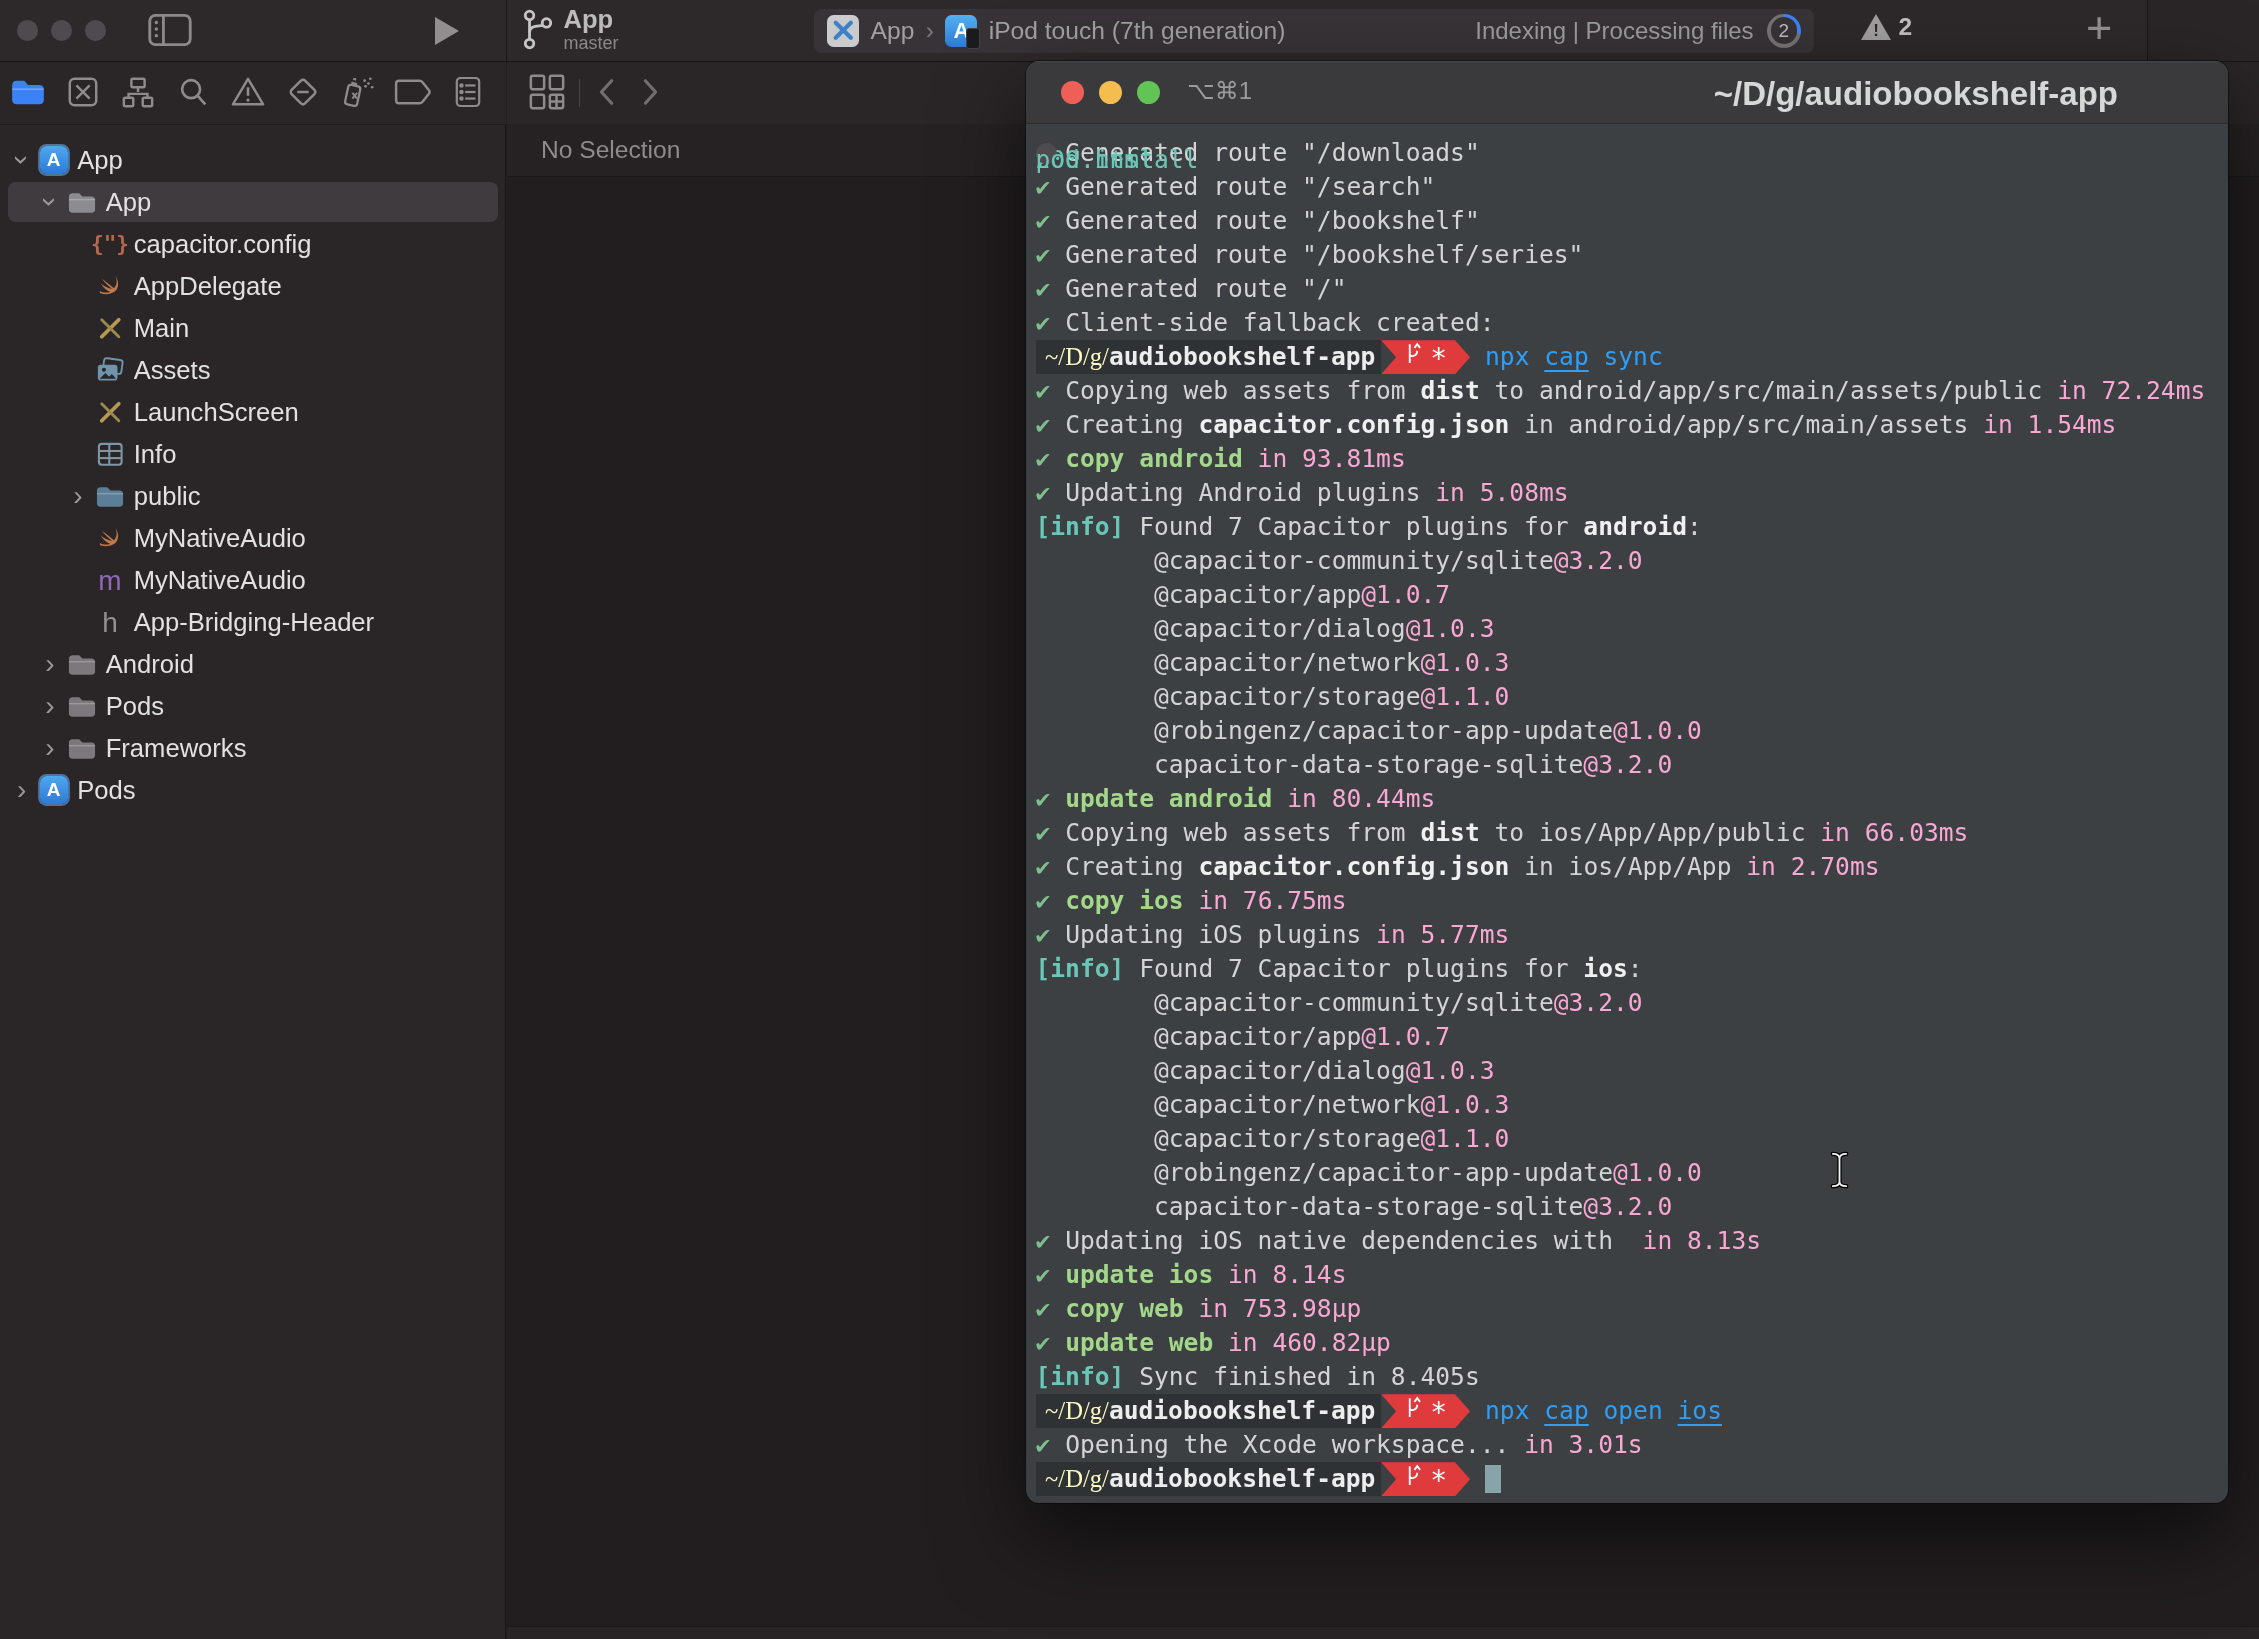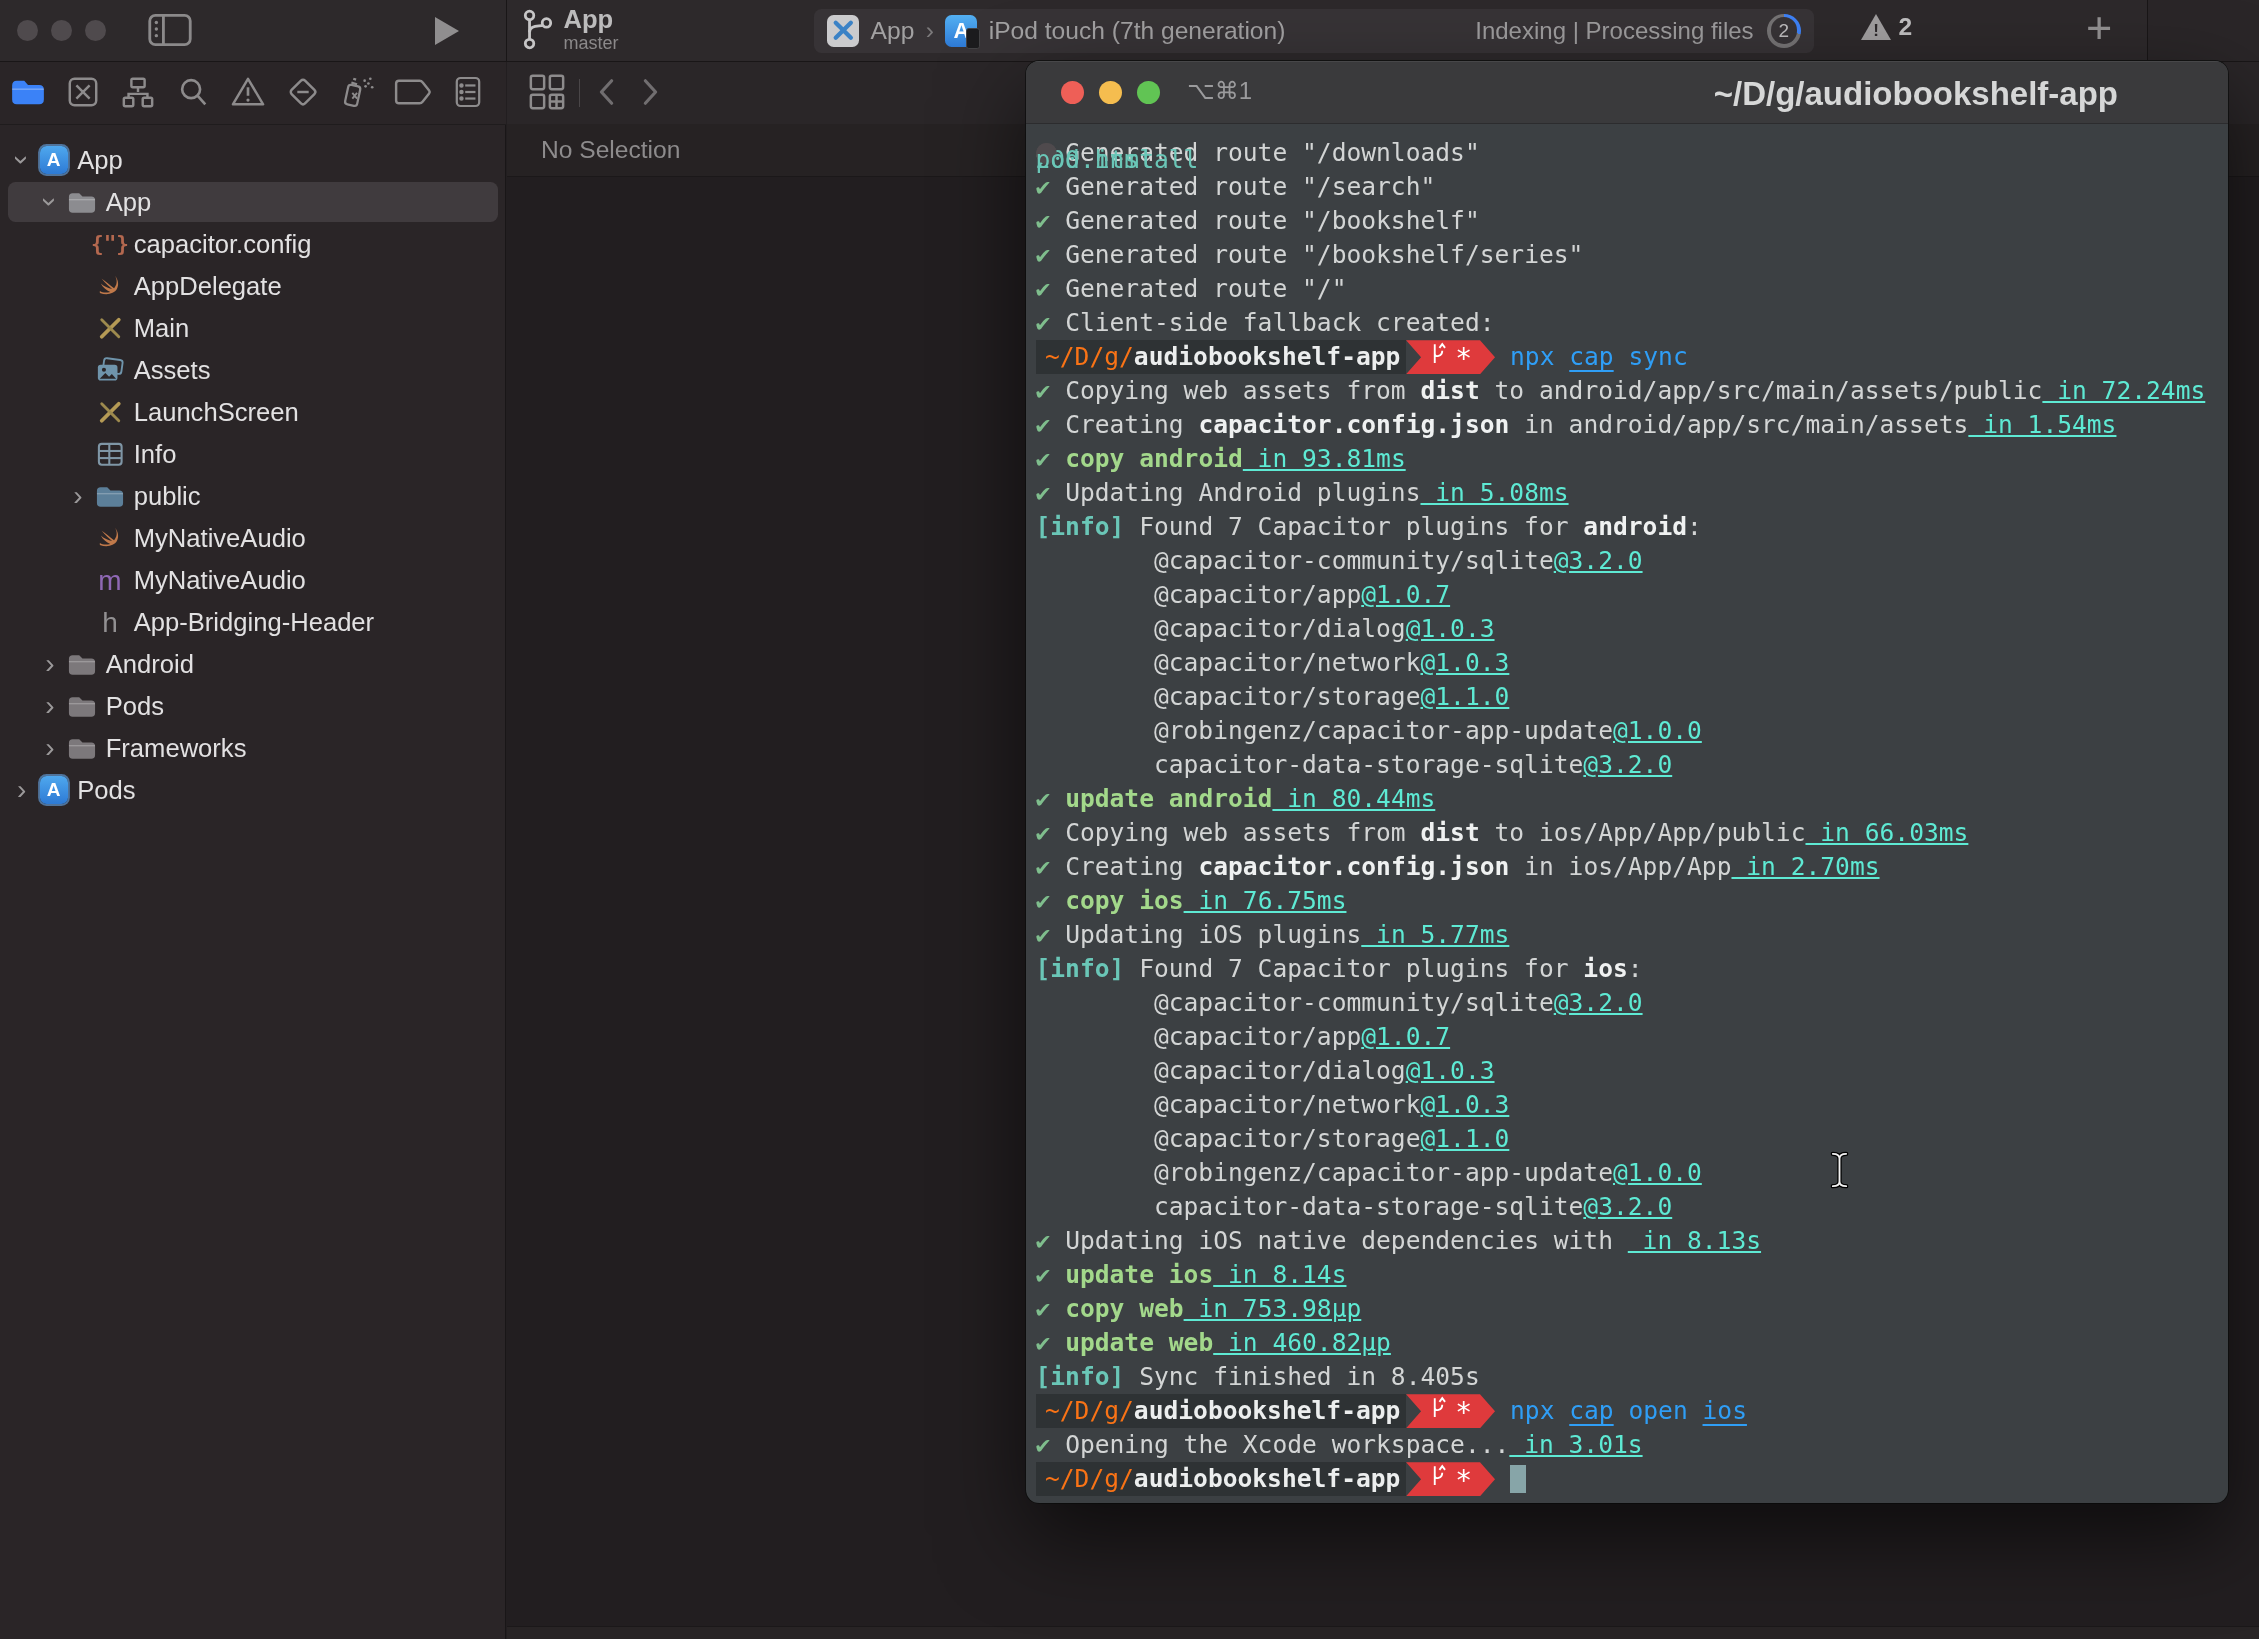--- a/index.html
+++ b/index.html
@@ -79,26 +79,26 @@
             background:#3c4043;box-shadow:0 34px 85px rgba(0,0,0,.6),0 0 0 0.9px #141414;z-index:5;overflow:hidden;}
   .t-titlebar{position:absolute;left:0;top:0;right:0;height:62px;background:#3a3a3c;
             border-bottom:0.9px solid #2c2c2e;box-shadow:inset 0 0.9px 0 rgba(255,255,255,.07);}
   .t-light{position:absolute;top:20px;width:23px;height:23px;border-radius:50%;}
   .t-shortcut{position:absolute;left:161px;top:16px;font-size:24px;color:#9b9b9d;}
   .t-title{position:absolute;right:110px;top:14px;font-size:33px;font-weight:bold;color:#d6d7d7;}
   .t-body{position:absolute;left:0;top:62px;right:0;bottom:0;padding:13.2px 0 0 9.5px;
           font-family:"DejaVu Sans Mono","Liberation Mono",monospace;font-size:24.6px;color:#d3d5d5;
           white-space:pre;overflow:hidden;}
   .t-line{height:34px;line-height:34px;display:flex;align-items:center;white-space:pre;}
-  .ck{color:#7fbe8d;} .tx{color:#d3d5d5;} .gr{color:#5eead4;text-decoration:underline;}
+  .ck{color:#7fbe8d;} .tx{color:#d3d5d5;} .gr{color:#f9a8d4;}
   .b{color:#eff1f1;font-weight:bold;} .gn{color:#a3d88b;font-weight:bold;}
   .in{color:#6ac6b7;font-weight:bold;} .tl{color:#6ac6b7;}
   .bl{color:#2f9ef6;} .blu{color:#2f9ef6;text-decoration:underline;text-underline-offset:4.7px;}
   .chip{display:inline-flex;align-items:center;height:34px;background:#2e3234;padding:0 5.7px 0 9.5px;}
-  .chip .pdim{color:#f97316;} .chip .pbold{color:#eceeee;font-weight:bold;}
+  .chip .pdim{color:#fef9c3;font-family:Liberation Serif, serif;} .chip .pbold{color:#eceeee;font-weight:bold;}
   .redseg{display:inline-flex;align-items:center;height:34px;background:#df3a3c;color:#fff;
           padding:0 23px 0 24.6px;clip-path:polygon(0 0,calc(100% - 15px) 0,100% 50%,calc(100% - 15px) 100%,0 100%,15px 50%);}
   .redseg .star{font-size:28px;margin-left:9.5px;transform:translateY(1.9px);}
   .cmdgap{display:inline-block;width:15px;}
   .curblock{display:inline-block;width:16px;height:28px;background:#87a5a8;margin-left:15px;}
   
   .ibeam{position:absolute;left:1829px;top:1151px;z-index:9;}
 </style>
 </head>
 <body>

